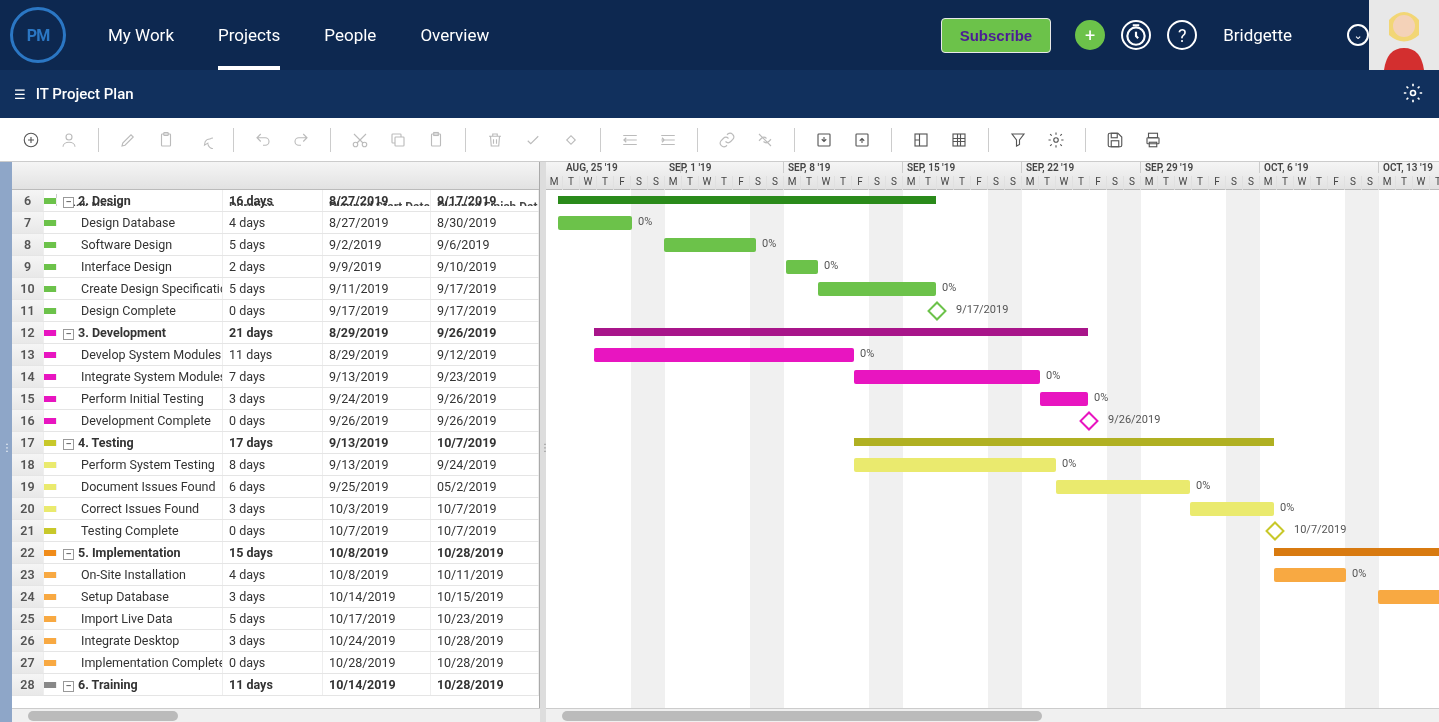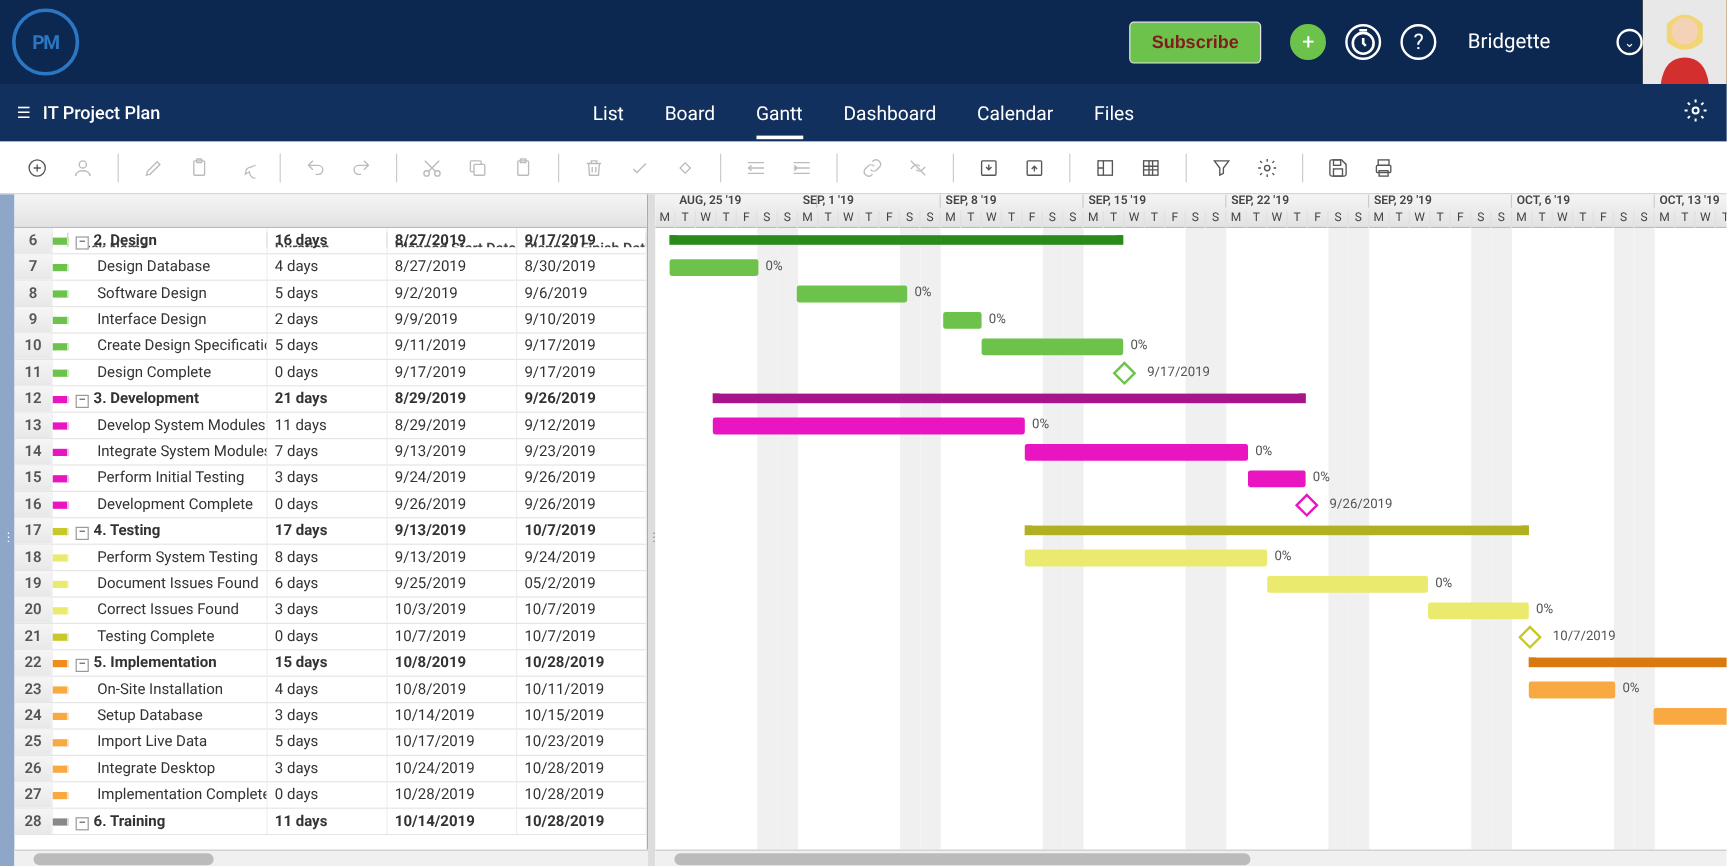--- a/index.html
+++ b/index.html
@@ -4,21 +4,21 @@
 <style>
 * { box-sizing: border-box; margin: 0; padding: 0; }
 body { font-family: -apple-system, BlinkMacSystemFont, "Segoe UI", Roboto, Arial, sans-serif; font-size: 13px; color: #333; background: #fff; overflow: hidden; }
 
 
 .topnav { height: 70px; background: #0d2850; display: flex; align-items: center; padding: 0 0 0 0; color: #fff; }
 .logo { width: 56px; height: 56px; margin: 0 20px 0 10px; border: 3px solid #2b77c4; border-radius: 50%; display: flex; align-items: center; justify-content: center; font-weight: 700; color: #2b77c4; font-size: 16px; letter-spacing: -1px; }
 .topnav .nav-item { padding: 0 22px; font-size: 17px; cursor: pointer; height: 70px; display: flex; align-items: center; position: relative; }
 .topnav .nav-item.active::after { content: ""; position: absolute; bottom: 0; left: 22px; right: 22px; height: 4px; background: #fff; }
 .topnav-spacer { flex: 1; }
-.subscribe-btn { background: #6cc24a; border: 1px solid #e8e8e8; color: #7f1d1d; padding: 8px 18px; border-radius: 4px; font-size: 15px; cursor: pointer; margin-right: 16px; font-weight:600;}
+.subscribe-btn { background: #6cc24a; border: 1px solid #e8e8e8; color: #4c1d95; padding: 8px 18px; border-radius: 4px; font-size: 15px; cursor: pointer; margin-right: 16px; font-weight:600;}
 .top-icon { width: 30px; height: 30px; border: 2px solid #fff; border-radius: 50%; display: flex; align-items: center; justify-content: center; margin: 0 8px; cursor: pointer; font-size: 18px; color:#fff;}
 .top-icon.plus { background: #6cc24a; border-color: #6cc24a; }
 .user-block { display: flex; align-items: center; margin: 0 0 0 18px; font-size: 17px; cursor: pointer; gap: 47px; }
 .user-block .caret { width: 22px; height: 22px; border: 2px solid #fff; border-radius: 50%; margin-left: 8px; display:flex;align-items:center;justify-content:center;font-size:11px;}
 .avatar { width: 70px; height: 70px; background: linear-gradient(135deg,#f5c842,#e89a3c); display:flex;align-items:flex-end;justify-content:center;overflow:hidden;}
 .avatar svg{width:100%;height:100%;}
 
 
 .subheader { height: 48px; background: #11305d; display: flex; align-items: center; color: #fff; padding-left: 14px; }
 .subheader .hb { margin-right: 10px; cursor:pointer; }
@@ -81,20 +81,26 @@
 .hscroll-right::before{content:"";position:absolute;left:16px;top:2px;width:480px;height:10px;background:#bbb;border-radius:5px;}
 
 .splitter{width:6px;background:#ddd;flex-shrink:0;position:relative;}
 .splitter::after{content:"⋮";position:absolute;top:50%;left:0;color:#888;font-size:10px;}
 </style>
 </head>
 <body>
 
 <div class="topnav">
   <div class="logo">PM</div>
+  <div id="topnav-items" style="display: flex;">
+      <span class="nav-item">My Work</span>
+      <span class="nav-item active">Projects</span>
+      <span class="nav-item">People</span>
+      <span class="nav-item">Overview</span>
+    </div>
   <div class="topnav-spacer"></div>
   <button class="subscribe-btn">Subscribe</button>
   <div class="top-icon plus">+</div>
   <div class="top-icon">
       <svg viewBox="0 0 24 24" fill="none" stroke="#fff" stroke-width="2">
         <circle cx="12" cy="13" r="8"></circle>
         <path d="M12 9v4l2 2M9 3h6"></path>
       </svg>
     </div>
   <div class="top-icon">?</div>
@@ -109,28 +115,20 @@
         <path d="M20 20 Q35 4 50 20 L50 35 Q35 48 20 35 Z" fill="#f2d675"></path>
         <circle cx="35" cy="26" r="11" fill="#f4d2b8"></circle>
         <path d="M15 70 Q18 48 35 48 Q52 48 55 70 Z" fill="#d32f2f"></path>
       </svg>
   </div>
 </div>
 
 <div class="subheader">
   <span class="hb">☰</span>
   <span class="project-name">IT Project Plan</span>
-  <div class="views" id="views">
-      <span class="view">List</span>
-      <span class="view">Board</span>
-      <span class="view active">Gantt</span>
-      <span class="view">Dashboard</span>
-      <span class="view">Calendar</span>
-      <span class="view">Files</span>
-    </div>
   <span class="gear"><svg width="20" height="20" viewBox="0 0 24 24" fill="none" stroke="#fff" stroke-width="2">
         <circle cx="12" cy="12" r="3"></circle>
         <path d="M12 1v3M12 20v3M4.2 4.2l2.1 2.1M17.7 17.7l2.1 2.1M1 12h3M20 12h3M4.2 19.8l2.1-2.1M17.7 6.3l2.1-2.1"></path>
       </svg></span>
 </div>
 
 <div class="toolbar">
   <span class="tb">
       <svg viewBox="0 0 24 24" stroke="#555" fill="none" stroke-width="1.5">
         <circle cx="12" cy="12" r="9"></circle>

